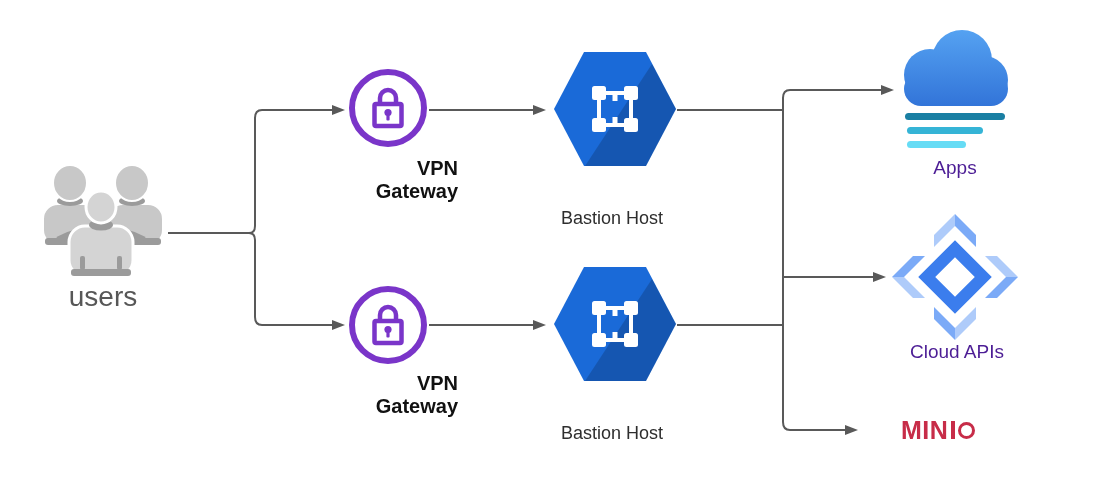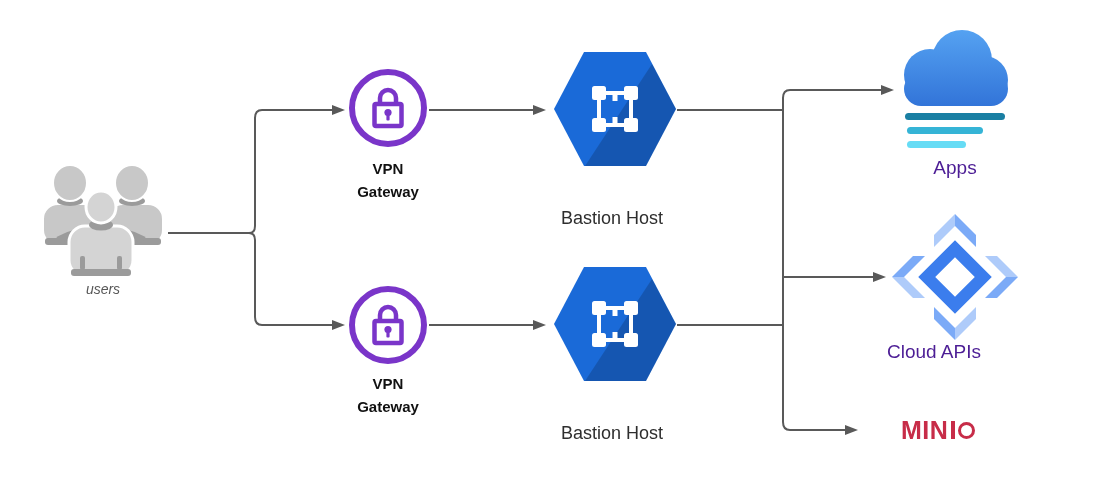--- a/index.html
+++ b/index.html
@@ -4,24 +4,24 @@
 <style>
   html,body{margin:0;padding:0;background:#ffffff;}
   body{font-family:"Liberation Sans",sans-serif;}
   #canvas{position:relative;width:1096px;height:494px;background:#ffffff;overflow:hidden;}
   #connectors{position:absolute;left:0;top:0;width:1096px;height:494px;}
   .abs{position:absolute;}
   .node-label{position:absolute;text-align:center;color:#2e2e2e;}
   .vpn-circle{position:absolute;width:66px;height:66px;border-radius:50%;
     border:6px solid var(--purple,#7a35c9);background:#fff;
     display:flex;align-items:center;justify-content:center;}
-  .vpn-label{font-weight:bold;font-size:15px;line-height:23px;color:#111;width:140px;}
+  .vpn-label{font-weight:bold;font-size:20px;line-height:23px;color:#111;width:140px;text-align:right;}
   .bastion-label{font-size:18px;width:140px;color:#2e2e2e;margin-top:36px;}
   .side-label{font-size:19px;color:#4c1d95;}
-  .users-label{font-size:14px;color:#575757;width:122px;text-align:center;position:absolute;font-style:italic;}
+  .users-label{font-size:28px;color:#575757;width:122px;text-align:center;position:absolute;}
   .bar{position:absolute;height:7px;border-radius:3.5px;}
   .minio-wrap{position:absolute;display:flex;align-items:center;justify-content:flex-end;}
   .minio-min{font-size:25px;line-height:20px;font-weight:900;color:var(--minio-red,#c72c48);letter-spacing:0.5px;}
   .minio-i{width:3.5px;height:18px;background:var(--minio-red,#c72c48);margin-left:3px;}
   .minio-o{width:11px;height:11px;border:3.5px solid var(--minio-red,#c72c48);border-radius:50%;margin-left:3px;}
 </style>
 </head>
 <body>
 
 <div id="canvas">
@@ -157,21 +157,21 @@
         <polygon points="65,2 44,23 44,35 65,14" style="fill:var(--capi-light,#aecbfa)"></polygon>
         <polygon points="65,2 86,23 86,35 65,14" style="fill:var(--capi-mid,#7baaf7)"></polygon>
       </g>
     </defs>
     <use href="#arm"></use>
     <use href="#arm" transform="rotate(90 65 65)"></use>
     <use href="#arm" transform="rotate(180 65 65)"></use>
     <use href="#arm" transform="rotate(270 65 65)"></use>
     <rect x="45" y="45" width="40" height="40" transform="rotate(45 65 65)" fill="none" stroke-width="12" style="stroke:var(--capi-ring,#3b7ded)"></rect>
   </svg>
-  <div class="node-label side-label" style="left:864px;top:341px;width:140px">Cloud APIs</div>
+  <div class="node-label side-label" style="left:887px;top:341px;width:140px">Cloud APIs</div>
 
   <div class="minio-wrap" style="left:901px;top:420px" aria-label="MINIO">
     <span class="minio-min">MIN</span>
     <span class="minio-i"></span>
     <span class="minio-o"></span>
   </div>
 
 </div>
 
 </body></html>

